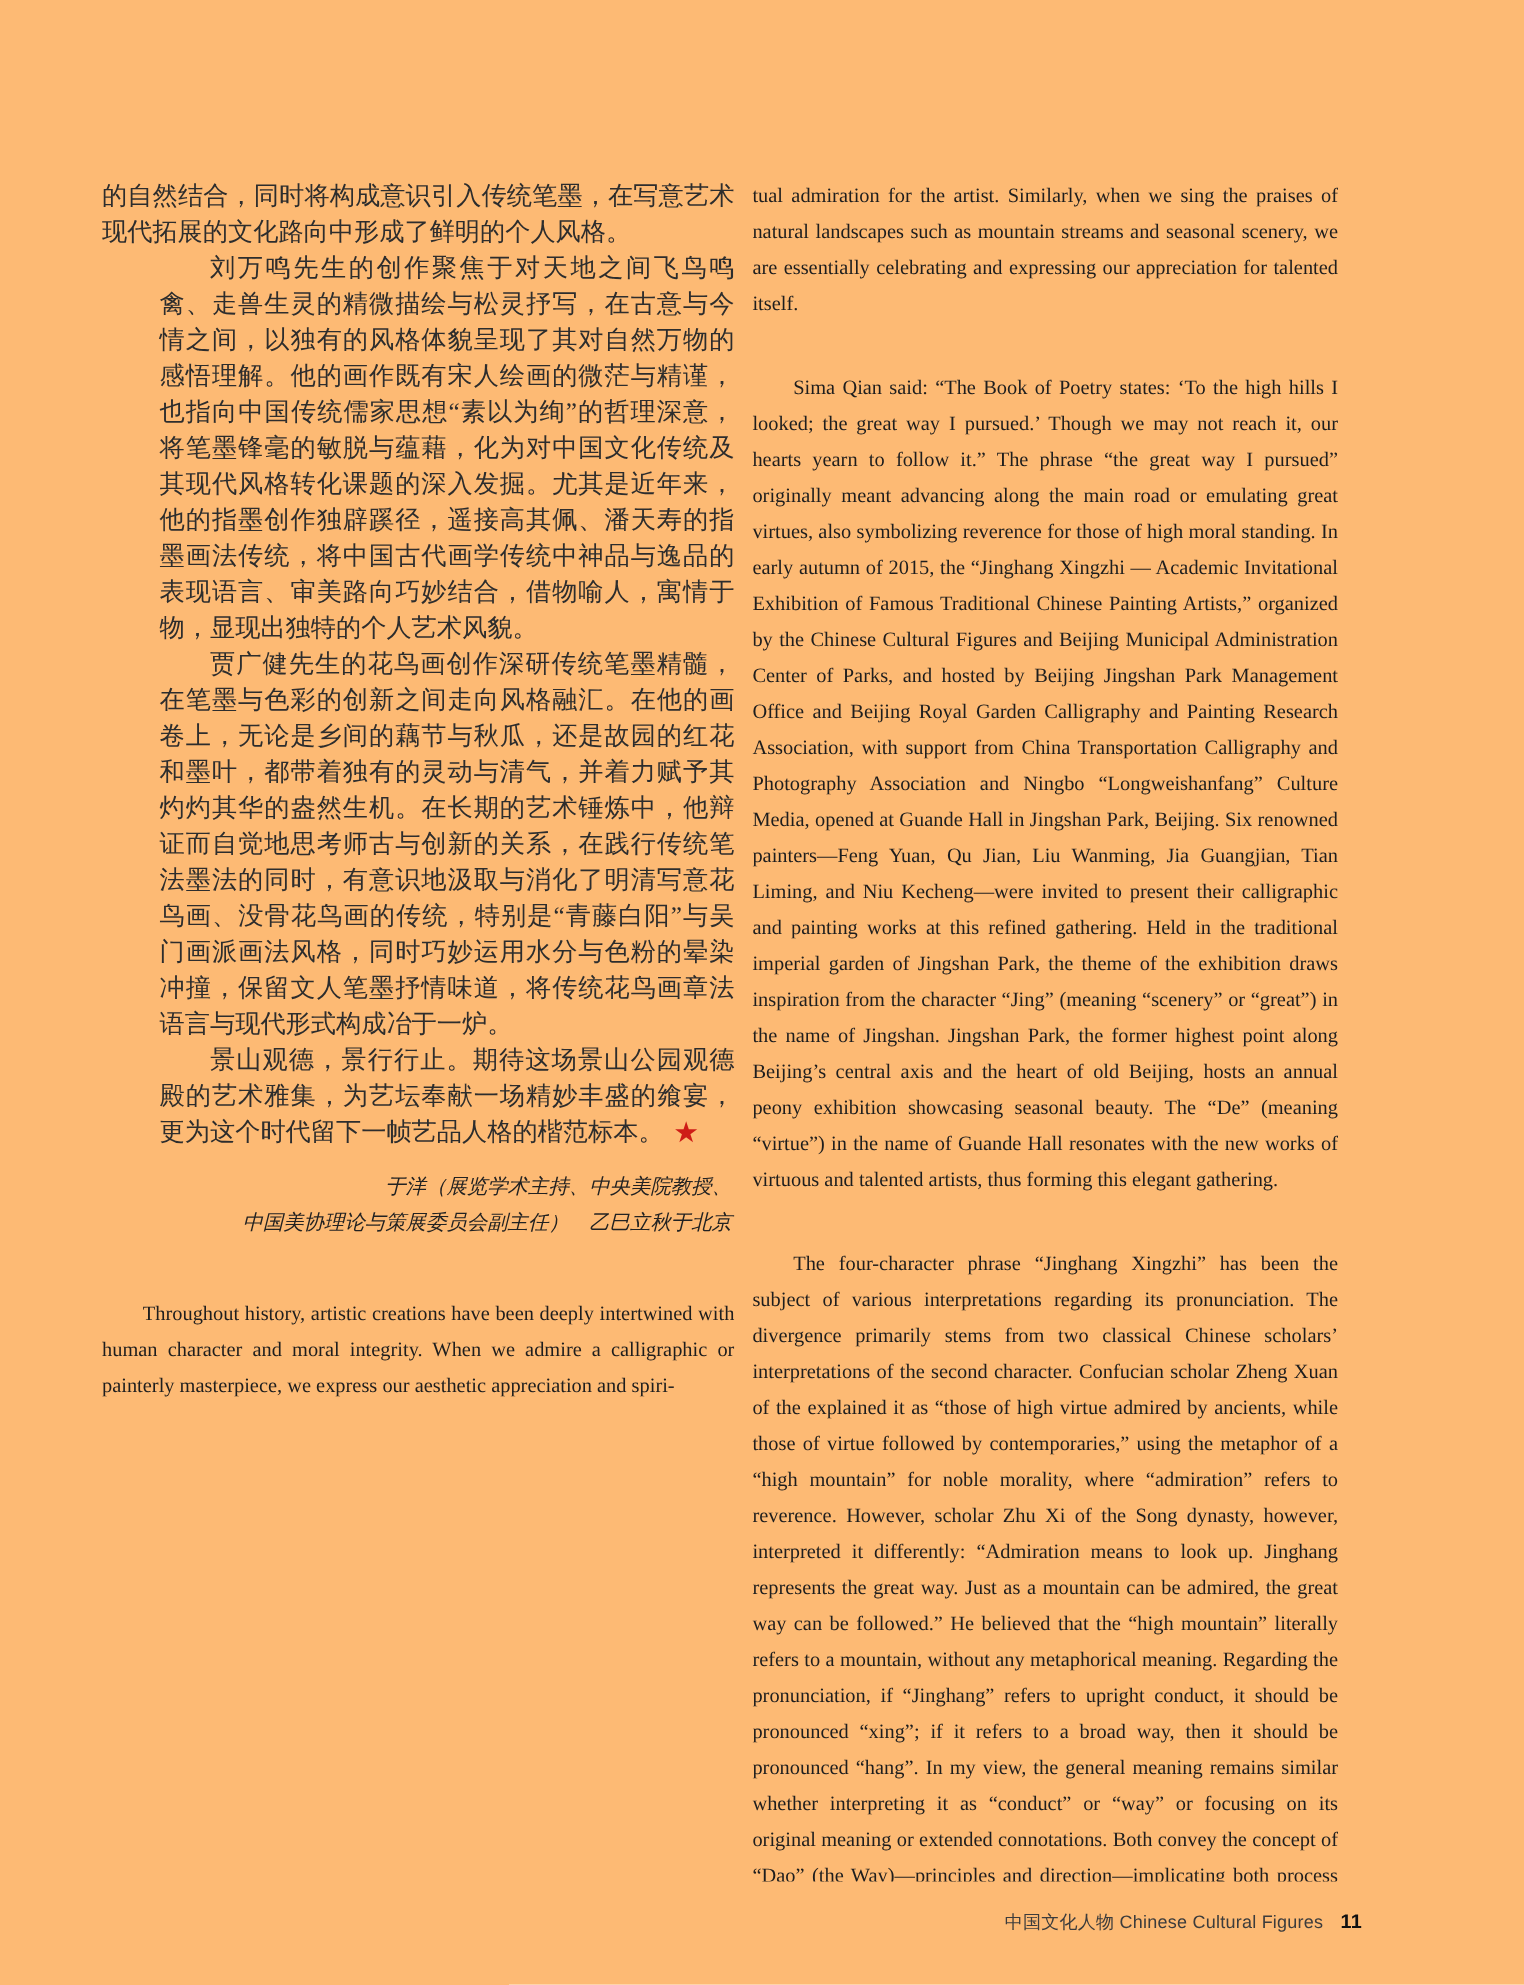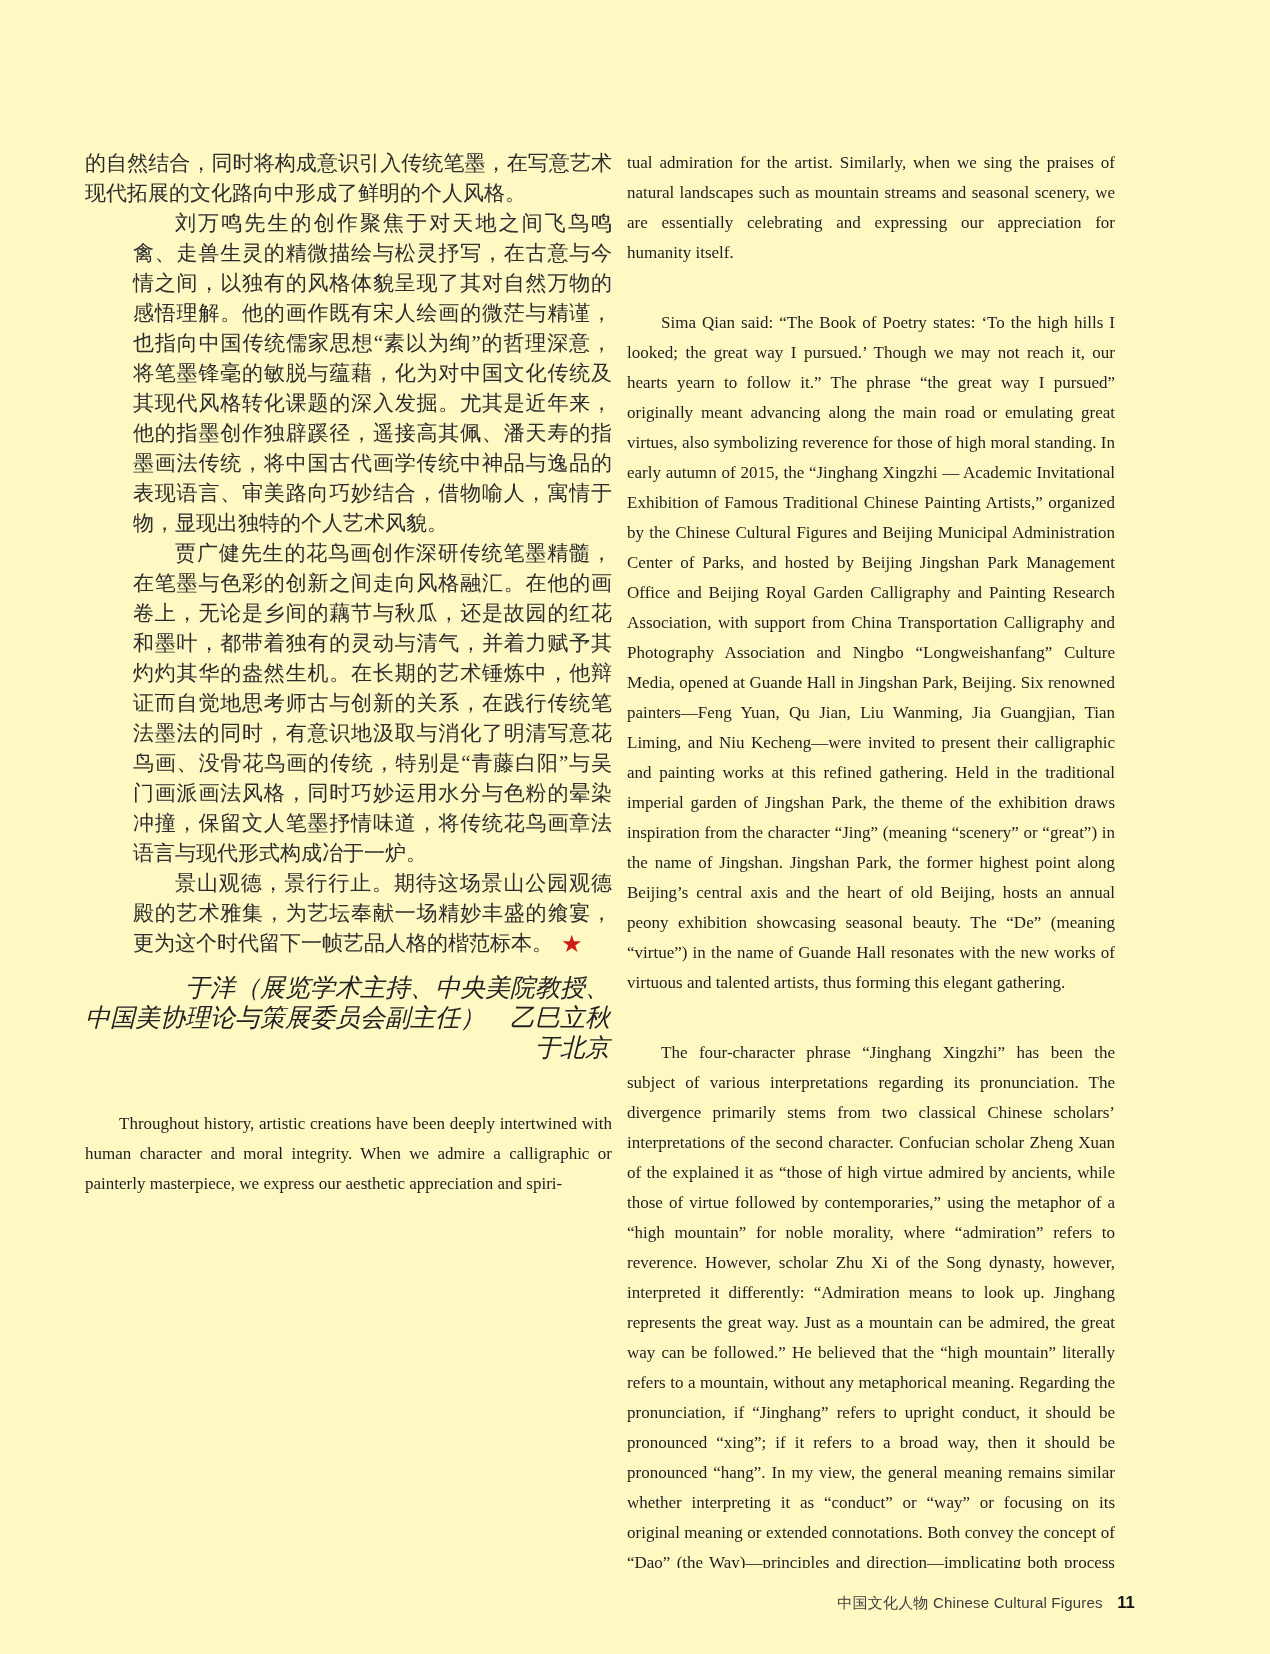--- a/index.html
+++ b/index.html
@@ -1,39 +1,39 @@
 <!DOCTYPE html>
 <html><head>
 <meta charset="utf-8">
 <style>
   * { margin:0; padding:0; box-sizing:border-box; }
   html, body { background:#ffffff; }
   .page {
     position:relative;
     width:1270px; height:1654px;
-    background:#fef9c3;
+    background:#fdba74;
     overflow:hidden;
   }
   .col { position:absolute; top:148px; }
   .col-left  { left:85px;  width:527px; height:1480px; overflow:hidden; }
   .col-right { left:627px; width:488px; height:1420px; overflow:hidden; }
 
   p.cn {
     font-family:"Liberation Serif","DejaVu Serif",serif;
     font-size:21px; line-height:30px;
     color:#2d2d2d;
     text-align:justify;
   }
   p.cn.indent { text-indent:2em;margin-left:48px; }
 
   .byline {
     margin-top:14px;
     font-family:"Liberation Serif","DejaVu Serif",serif;
     font-style:italic;
-    font-size:25px; line-height:30px;
+    font-size:17px; line-height:30px;
     color:#222222;
     text-align:right;
     padding-right:2px;
   }
 
   p.en {
     font-family:"Liberation Serif","DejaVu Serif",serif;
     font-size:17px; line-height:30px;
     color:#1e1e1e;
     text-align:justify;
@@ -77,21 +77,21 @@
 
     <div class="byline">
       <div>于洋（展览学术主持、中央美院教授、</div>
       <div>中国美协理论与策展委员会副主任）　乙巳立秋于北京</div>
     </div>
 
     <p class="en indent">Throughout history, artistic creations have been deeply intertwined with human character and moral integrity. When we admire a calligraphic or painterly masterpiece, we express our aesthetic appreciation and spiri-</p>
   </div>
 
   <div class="col col-right">
-    <p class="en">tual admiration for the artist. Similarly, when we sing the praises of natural landscapes such as mountain streams and seasonal scenery, we are essentially celebrating and expressing our appreciation for humanity itself.</p>
+    <p class="en">tual admiration for the artist. Similarly, when we sing the praises of natural landscapes such as mountain streams and seasonal scenery, we are essentially celebrating and expressing our appreciation for talented itself.</p>
     <p class="en indent">Sima Qian said: “The Book of Poetry states: ‘To the high hills I looked; the great way I pursued.’ Though we may not reach it, our hearts yearn to follow it.” The phrase “the great way I pursued” originally meant advancing along the main road or emulating great virtues, also symbolizing reverence for those of high moral standing. In early autumn of 2015, the “Jinghang Xingzhi — Academic Invitational Exhibition of Famous Traditional Chinese Painting Artists,” organized by the Chinese Cultural Figures and Beijing Municipal Administration Center of Parks, and hosted by Beijing Jingshan Park Management Office and Beijing Royal Garden Calligraphy and Painting Research Association, with support from China Transportation Calligraphy and Photography Association and Ningbo “Longweishanfang” Culture Media, opened at Guande Hall in Jingshan Park, Beijing. Six renowned painters—Feng Yuan, Qu Jian, Liu Wanming, Jia Guangjian, Tian Liming, and Niu Kecheng—were invited to present their calligraphic and painting works at this refined gathering. Held in the traditional imperial garden of Jingshan Park, the theme of the exhibition draws inspiration from the character “Jing” (meaning “scenery” or “great”) in the name of Jingshan. Jingshan Park, the former highest point along Beijing’s central axis and the heart of old Beijing, hosts an annual peony exhibition showcasing seasonal beauty. The “De” (meaning “virtue”) in the name of Guande Hall resonates with the new works of virtuous and talented artists, thus forming this elegant gathering.</p>
     <p class="en indent">The four-character phrase “Jinghang Xingzhi” has been the subject of various interpretations regarding its pronunciation. The divergence primarily stems from two classical Chinese scholars’ interpretations of the second character. Confucian scholar Zheng Xuan of the explained it as “those of high virtue admired by ancients, while those of virtue followed by contemporaries,” using the metaphor of a “high mountain” for noble morality, where “admiration” refers to reverence. However, scholar Zhu Xi of the Song dynasty, however, interpreted it differently: “Admiration means to look up. Jinghang represents the great way. Just as a mountain can be admired, the great way can be followed.” He believed that the “high mountain” literally refers to a mountain, without any metaphorical meaning. Regarding the pronunciation, if “Jinghang” refers to upright conduct, it should be pronounced “xing”; if it refers to a broad way, then it should be pronounced “hang”. In my view, the general meaning remains similar whether interpreting it as “conduct” or “way” or focusing on its original meaning or extended connotations. Both convey the concept of “Dao” (the Way)—principles and direction—implicating both process and fundamental rules.</p>
     <p class="en indent">In this way, the four words “Jinghang Xingzhi” take on new meanings in terms of artistic exploration and personality models. Its deep meaning is presented primarily in two aspects:</p>
   </div>
 
   <div class="footer">
     <span>中国文化人物</span>
     <span>Chinese Cultural Figures</span>
     <span class="pagenum">11</span>
   </div>

